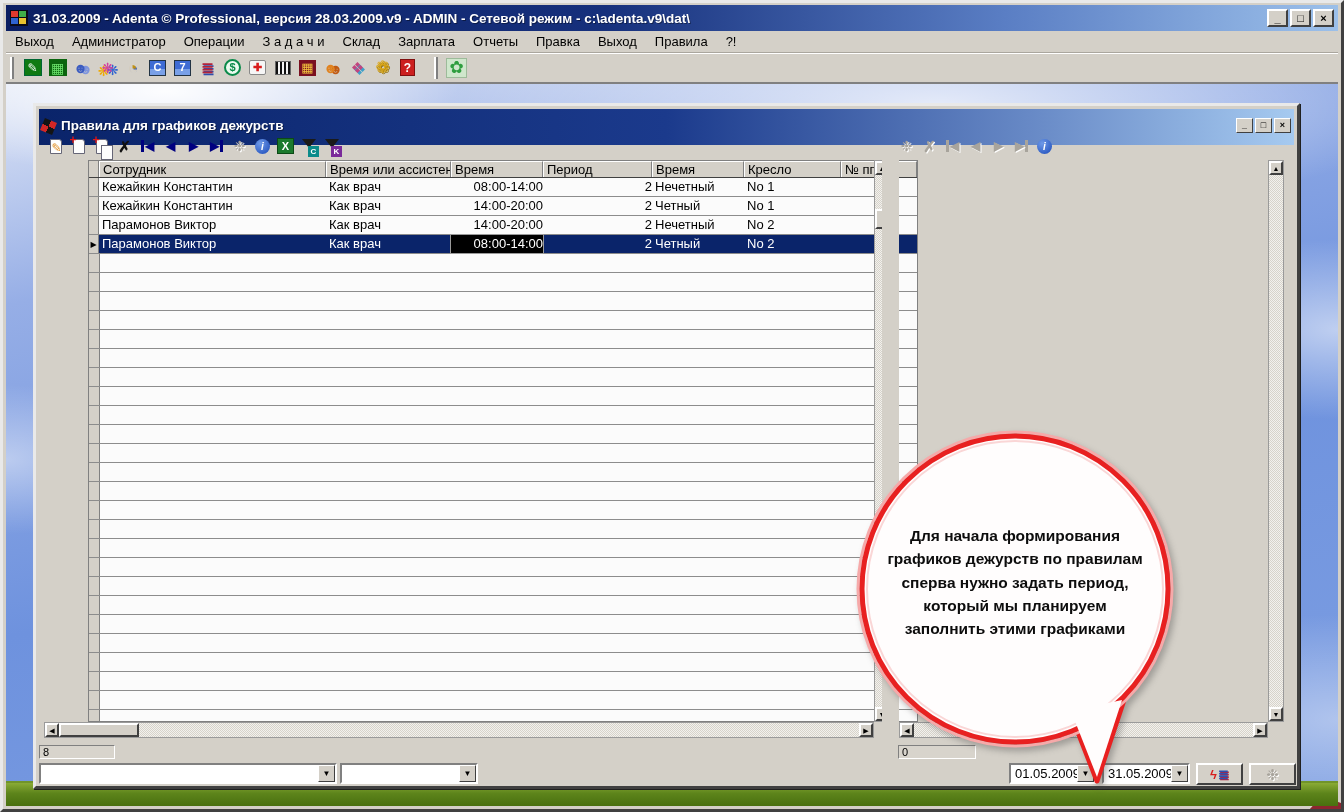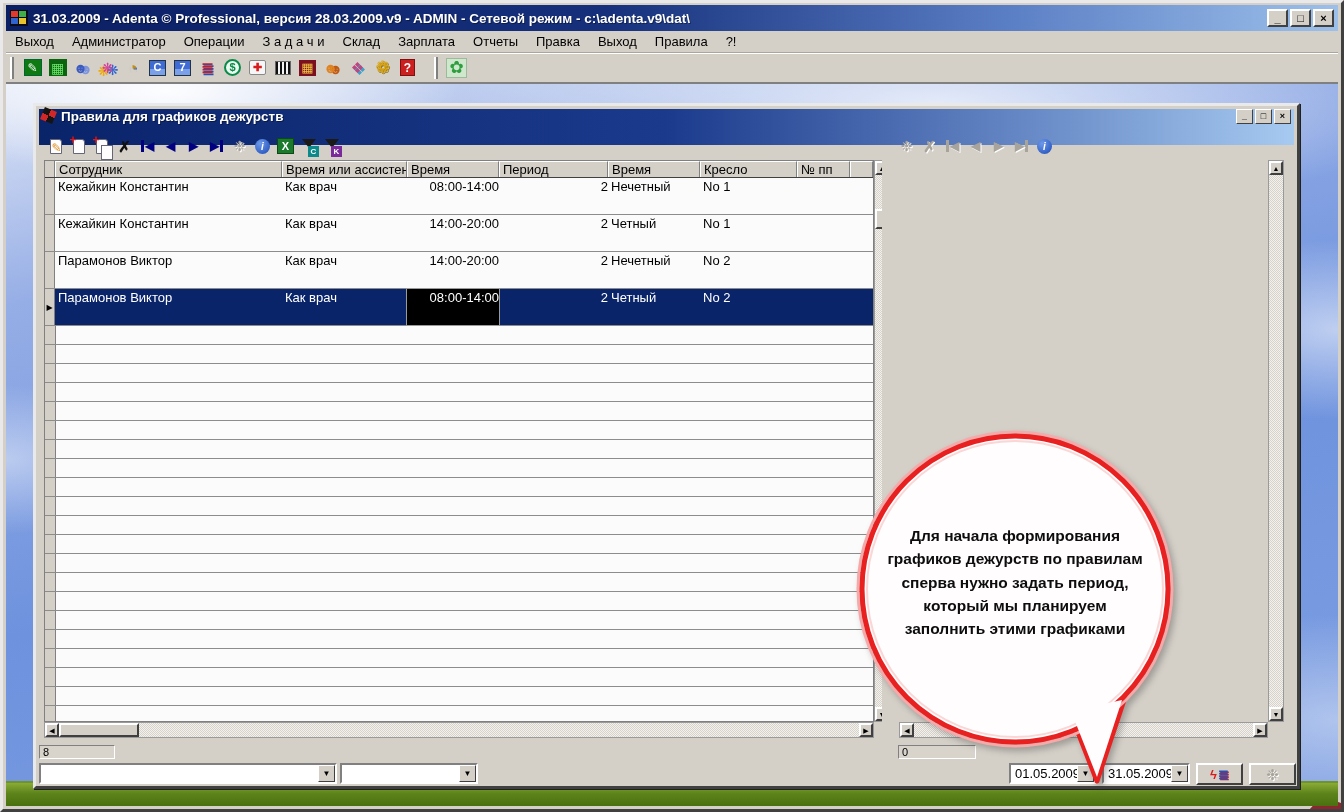--- a/index.html
+++ b/index.html
@@ -60,21 +60,21 @@
     background:linear-gradient(180deg,#8aab35 0%,#5d841b 45%,#49700f 100%); border-top:2px solid #71942a; }
   .house { position:absolute; z-index:1; }
   .house .roof { position:absolute; left:1281px; top:712px; width:63px; height:40px; background:#8c2730;
     clip-path:polygon(0% 96%, 55% 0%, 100% 26%, 100% 96%); }
 
   
   .child { position:absolute; left:30px; top:100px; width:1267px; height:686px; background:#d4d0c8; z-index:10;
     border:3px solid; border-color:#e9e9e9 #404040 #404040 #e9e9e9; box-shadow:1px 1px 0 #202020; }
   .ctitle { position:absolute; left:3px; top:3px; right:3px; height:36px;
     background:linear-gradient(90deg,#0a246a 0%,#1b3a8c 50%,#6a8cc8 80%,#a6caf0 100%);
-    display:flex; align-items:flex-start; color:#fff; padding:0 3px; }
+    display:flex; align-items:flex-end; color:#fff; padding:12px 3px; }
   .ctitle .ttl { font-size:13.5px; font-weight:bold; margin-left:6px; flex:1; text-shadow:1px 1px 0 rgba(0,0,0,.4); }
   .pinwheel { width:13px; height:13px; background:conic-gradient(#d22726 0 25%,#141414 0 50%,#d22726 0 75%,#141414 0); transform:rotate(22deg); }
   .ctoolbar { position:absolute; left:3px; top:26px; right:3px; height:28px; display:flex; align-items:center; padding-left:5px; }
   .cbtn { width:23px; height:23px; display:flex; align-items:center; justify-content:center; position:relative; }
   .pg { width:12px; height:15px; background:#fdfdfd; border:1px solid #667; position:relative; border-radius:0 3px 0 0; }
   .pg.plus::after { content:"+"; position:absolute; left:-4px; top:-7px; color:#e01818; font-weight:bold; font-size:12px; }
   .pg .pen { position:absolute; left:1px; top:1px; color:#e08a1a; font-size:12px; }
   .pg2 { position:absolute; left:4px; top:5px; width:12px; height:15px; background:#fdfdfd; border:1px solid #667; }
   .navg { color:#000080; font-weight:bold; font-size:12px; line-height:1; }
   .navbar-l { border-left:3px solid #000080; padding-left:1px; }
@@ -83,28 +83,28 @@
   .i-info { width:15px; height:15px; border-radius:50%; background:radial-gradient(circle at 35% 30%,#6f9ae8,#1a49b8); color:#fff; font-size:10px; font-weight:bold; font-style:italic; display:flex; align-items:center; justify-content:center; }
   .i-xls { width:17px; height:16px; background:#1c7a2d; border:1px solid #0c4a16; color:#fff; font-size:11px; font-weight:bold; display:flex; align-items:center; justify-content:center; }
   .funnel { width:0; height:0; border-left:7px solid transparent; border-right:7px solid transparent; border-top:9px solid #1a1a1a; position:relative; top:-3px;}
   .funnel::after { content:""; position:absolute; left:-2px; top:-10px; width:4px; height:9px; }
   .tag { position:absolute; right:1px; bottom:1px; width:11px; height:11px; color:#fff; font-size:8px; font-weight:bold; display:flex; align-items:center; justify-content:center; }
   .tag.c { background:#0a8a8a; } .tag.k { background:#7a2a9a; }
   .crt { position:absolute; left:859px; top:26px; height:28px; display:flex; align-items:center; }
   .delx { font-size:15px; font-weight:bold; color:#111; line-height:1; }
 
   
-  .grid { position:absolute; background:#fbfbfb; border:1px solid #808080; overflow:hidden; }
+  .grid { position:absolute; background:#fbfbfb; border:1px solid #808080; overflow:hidden;margin-left:44px; }
   .grid-l { left:8px; top:54px; width:830px; height:562px; }
   .grid-r { left:863px; top:54px; width:369px; height:562px; }
   .hrow { display:flex; height:17px; background:#d4d0c8; border-bottom:1px solid #404040; }
   .hcell { font-size:13px; color:#000; padding:0 0 0 3px; border-right:1px solid #808080; border-top:1px solid #fff; border-left:1px solid #fff; overflow:hidden; white-space:nowrap; }
   .hcell.und { text-decoration:underline; }
   .ind { width:10px; background:#d4d0c8; border-right:1px solid #808080; flex:none; display:flex; align-items:center; justify-content:center; font-size:8px; color:#000; }
-  .drow { display:flex; height:37px; border-bottom:1px solid #8c8c8c; background:#fbfbfb; font-size:13px; color:#000; }
+  .drow { display:flex; height:19px; border-bottom:1px solid #8c8c8c; background:#fbfbfb; font-size:13px; color:#000; }
   .dcell { padding:1px 0 0 3px; overflow:hidden; white-space:nowrap; border-right:0; }
   .ctr { text-align:right; padding-left:0; }
   .drow.sel { background:#0a246a; color:#fff; }
   .drow.sel .ind { background:#d4d0c8; color:#000; }
   .editcell { background:#000; color:#fff; outline:1px solid #9a9a9a; }
   .c-emp{width:227px;flex:none}.c-role{width:125px;flex:none}.c-time{width:92px;flex:none}
   .c-per{width:109px;flex:none}.c-day{width:92px;flex:none}.c-chair{width:97px;flex:none}
   .c-num{width:53px;flex:none}.c-fill{flex:1}
   .r-date{width:97px;flex:none}.r-err{width:245px;flex:none}
   .emptyrows { position:relative; flex:1;

